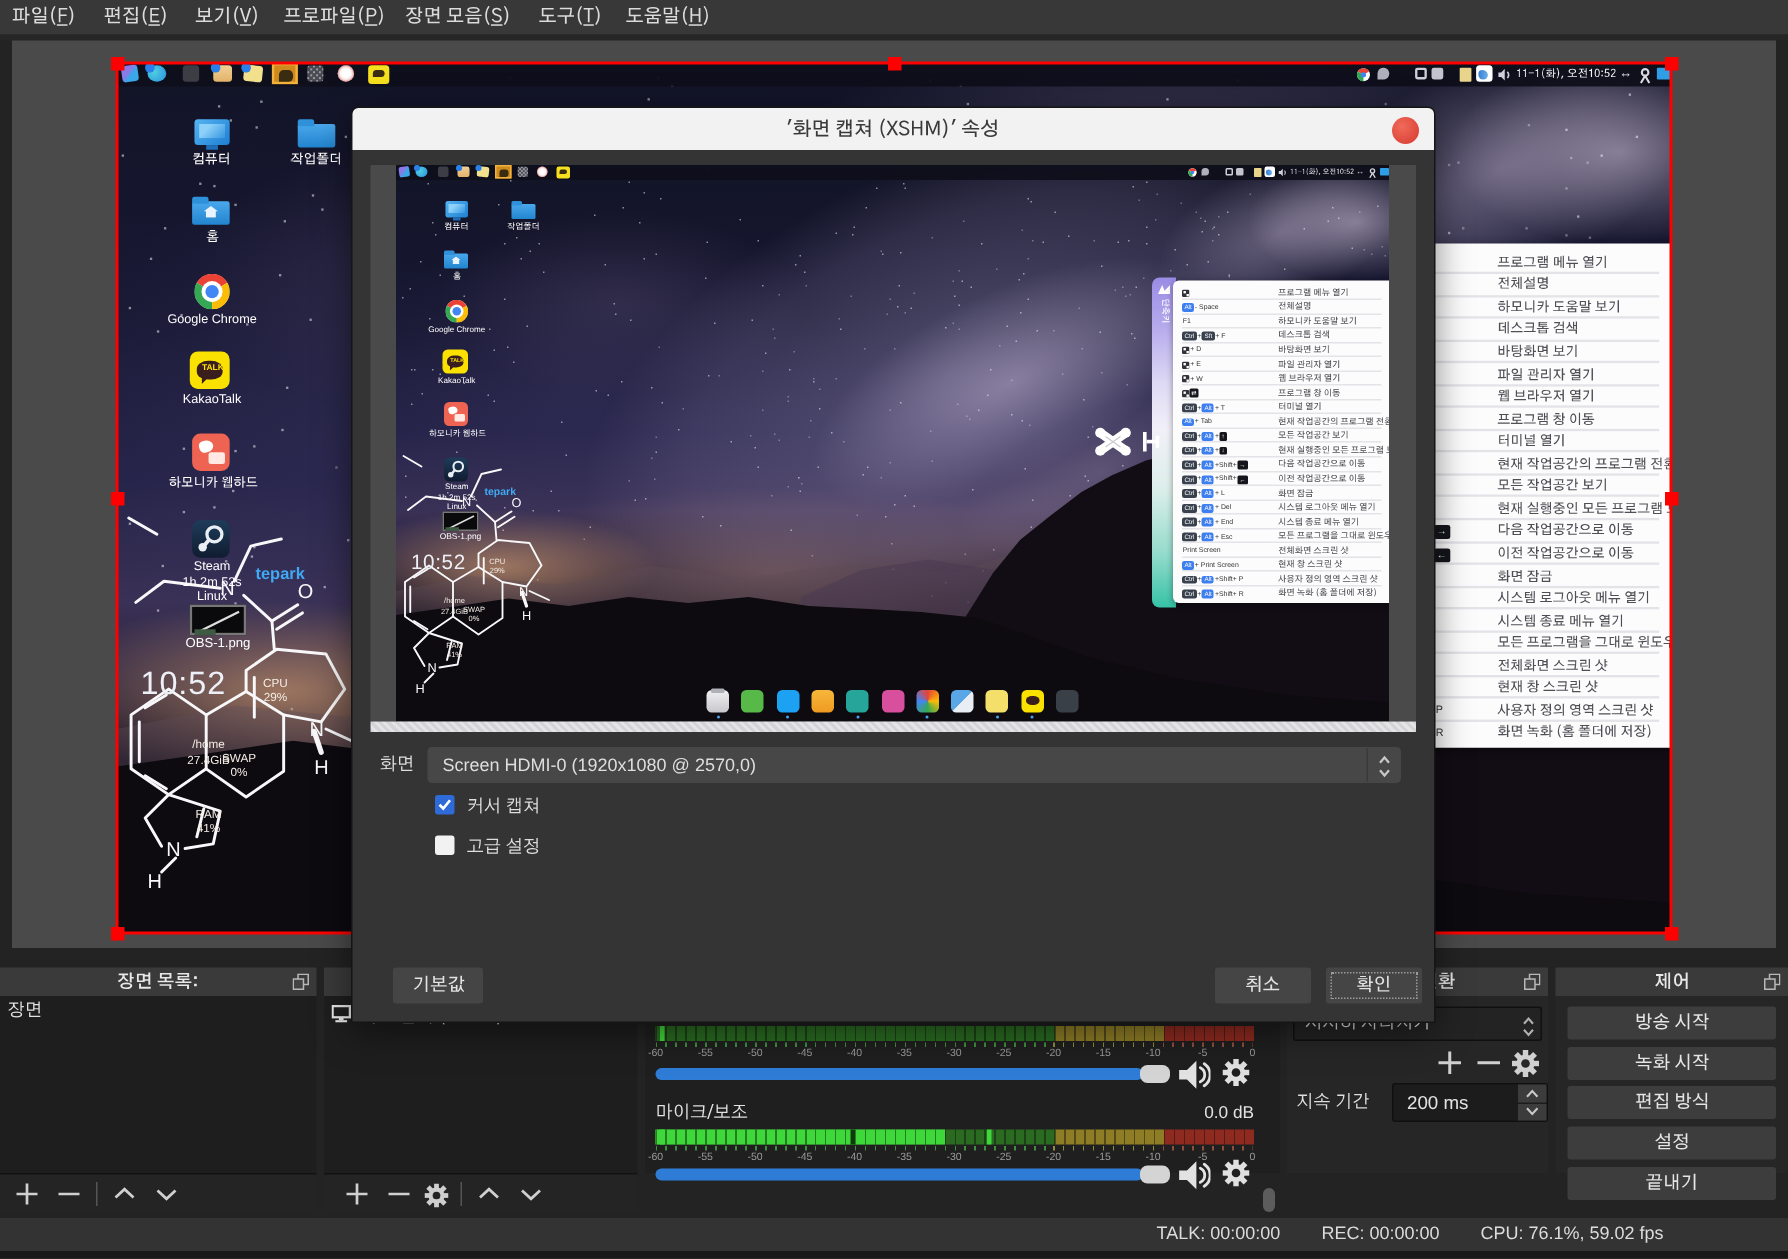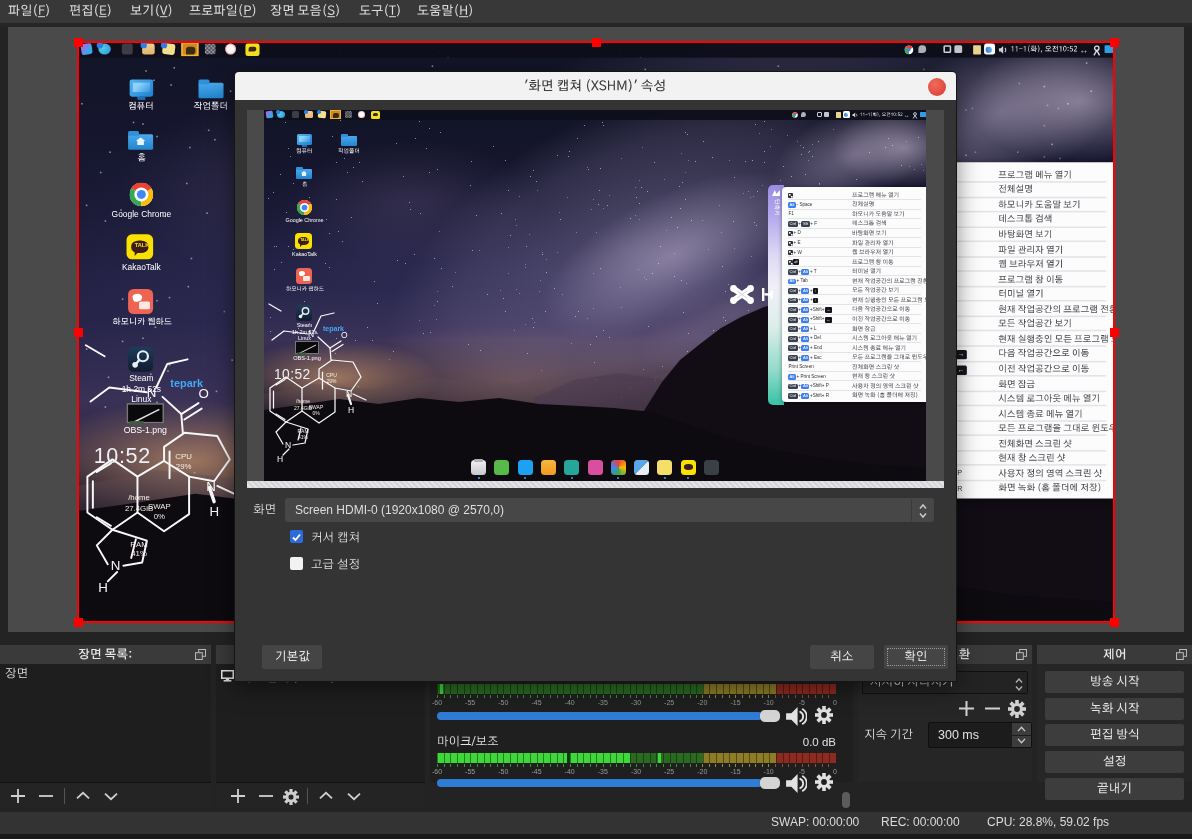--- a/index.html
+++ b/index.html
@@ -722,21 +722,21 @@
       <rect x="7.20" y="0" width="3.60" height="5.40" transform="rotate(315 9.0 9.0)" fill="#d0d0d0"></rect>
       <circle cx="9.0" cy="9.0" r="6.03" fill="#d0d0d0"></circle>
       <circle cx="9.0" cy="9.0" r="2.88" fill="#262626"></circle>
     </svg>
     <div style="position:absolute;left:864px;top:728px;">
       <svg style="position:absolute;overflow:visible" width="49.1" height="13.8" viewBox="0 0 49.1 13.8">
         <path d="M0.8 9.1Q1.2 8.8 1.6 8.5Q2 8.2 2.4 7.7Q2.9 7.2 3.2 6.6Q3.5 6.1 3.7 5.3Q3.9 4.6 3.9 3.8V2.6H1.4V1.7H7.4V2.6H4.9V3.7Q4.9 4.6 5.2 5.4Q5.5 6.2 6 6.9Q6.4 7.5 6.9 8Q7.4 8.5 7.8 8.8L7.2 9.4Q6.4 8.8 5.6 7.8Q4.8 6.8 4.4 5.9Q4.2 6.8 3.3 7.9Q2.4 9.1 1.4 9.7ZM9 11.4V0.7H9.9V11.4Z M12.8 4Q13.7 3.8 14.6 3.3Q15.5 2.9 16.2 2.2Q16.9 1.6 16.9 1V0.7H17.8V1Q17.8 1.4 18.2 1.9Q18.6 2.4 19.2 2.8Q19.9 3.2 20.5 3.5Q21.2 3.8 21.8 4L21.4 4.7Q20.3 4.4 19.1 3.7Q17.8 3 17.3 2.2Q16.8 3 15.6 3.7Q14.4 4.3 13.2 4.7ZM12 6.8V6H16.8V4.2H17.7V6H22.5V6.8ZM13.4 8.9V8.2H20.8V11.5H19.9V8.9Z M26.9 9.3Q28.9 8 30.2 6.2Q31.4 4.3 31.4 2.6H27.5V1.7H32.4Q32.4 6.6 27.6 9.9ZM34.8 11.4V0.7H35.7V11.4Z M38.2 6.6Q40.1 5.9 41.5 4.7Q42.9 3.5 43 2.2H38.8V1.4H44Q44 2.3 43.7 3.1Q43.3 4 42.8 4.6Q42.3 5.2 41.6 5.7Q40.8 6.3 40.2 6.6Q39.5 7 38.7 7.3ZM46.1 8.4V0.7H47V4.2H48.5V5H47V8.4ZM40.1 11V7.6H41V10.2H47.4V11Z" fill="#dedede"></path>
       </svg>
     </div>
     <div style="position:absolute;left:928px;top:722px;width:104px;height:26px;background:#1c1c1c;border:1px solid #101010;border-radius:2px"></div>
-    <div style="position:absolute;left:938px;top:729px;white-space:nowrap;font-size:12.5px;color:#e2e2e2;font-weight:400;line-height:1;">300 ms</div>
+    <div style="position:absolute;left:938px;top:729px;white-space:nowrap;font-size:12.5px;color:#e2e2e2;font-weight:400;line-height:1;">200 ms</div>
     <div style="position:absolute;left:1012px;top:723px;width:19px;height:12px;background:#3c3c3c"></div>
     <div style="position:absolute;left:1012px;top:736px;width:19px;height:11px;background:#3c3c3c"></div>
     <svg style="position:absolute;left:1016px;top:724px;" width="11" height="11">
       <path d="M2 7.15 L5.5 3.3 L9 7.15" stroke="#c8c8c8" stroke-width="1.4" fill="none"></path>
     </svg>
     <svg style="position:absolute;left:1016px;top:735px;" width="11" height="11">
       <path d="M2 3.8499999999999996 L5.5 7.699999999999999 L9 3.8499999999999996" stroke="#c8c8c8" stroke-width="1.4" fill="none"></path>
     </svg>
     <div style="position:absolute;left:1037px;top:664px;width:155px;height:118px;background:#262626"></div>
     <div style="position:absolute;left:1037px;top:645px;width:155px;height:19px;background:#3a3a3a"></div>
@@ -773,23 +773,23 @@
         <path d="M2.6 11.2V8.3H9.1V7.2H2.6V6.3H10.2V9.1H3.7V10.3H10.5V11.2ZM6.7 3.4V2.5H9.1V0.5H10.2V5.9H9.1V3.4ZM0.5 5.2Q1 5 1.5 4.6Q2 4.3 2.5 3.9Q3 3.4 3.3 2.8Q3.6 2.2 3.6 1.6V0.7H4.7V1.5Q4.7 2.1 5 2.7Q5.2 3.3 5.7 3.7Q6.2 4.1 6.6 4.4Q7.1 4.7 7.6 5L6.9 5.7Q6.2 5.4 5.4 4.7Q4.5 4.1 4.2 3.4Q3.8 4.1 2.9 4.8Q2 5.6 1.1 6Z M14.1 9.3Q14.1 8.3 15.2 7.8Q16.3 7.2 18.1 7.2Q19.9 7.2 21 7.8Q22.1 8.3 22.1 9.3Q22.1 10.2 21 10.8Q19.9 11.3 18.1 11.3Q16.3 11.3 15.2 10.8Q14.1 10.2 14.1 9.3ZM15.3 9.3Q15.3 9.8 16 10.1Q16.8 10.4 18.1 10.4Q19.3 10.4 20.1 10.1Q20.9 9.8 20.9 9.3Q20.9 8.7 20.1 8.4Q19.4 8.2 18.1 8.2Q16.8 8.2 16.1 8.4Q15.3 8.7 15.3 9.3ZM18.5 4.2V3.3H20.8V0.5H21.9V7.2H20.8V4.2ZM12.4 6.3Q12.9 6.1 13.3 5.8Q13.8 5.5 14.3 5.1Q14.8 4.7 15.1 4.2Q15.4 3.6 15.4 3V2.1H13V1.1H19V2.1H16.6V3Q16.6 3.5 16.9 4Q17.2 4.5 17.7 4.9Q18.2 5.2 18.6 5.5Q19 5.7 19.4 5.9L18.8 6.6Q18.1 6.3 17.3 5.7Q16.5 5.2 16 4.5Q15.7 5.2 14.8 5.9Q13.9 6.7 13 7.1Z" fill="#e4e4e4"></path>
       </svg>
     </div>
     <div style="position:absolute;left:1045px;top:777.8000000000002px;width:139px;height:22px;background:#3d3d3d;border-radius:2px"></div>
     <div style="position:absolute;left:1097.0px;top:781.8000000000002px;">
       <svg style="position:absolute;overflow:visible" width="35.0" height="13.8" viewBox="0 0 35.0 13.8">
         <path d="M2.1 11.2V6.2H9.6V7.1H3.2V8.2H9.6V9.1H3.2V10.2H9.8V11.2ZM0.5 5V4.1H11.1V5ZM1.7 1.7V0.8H5.8Q5.8 2.5 5.2 4.4H4.1Q4.3 3.7 4.5 2.9Q4.7 2.1 4.7 1.7ZM6.2 1.7V0.8H9.8Q9.8 2.5 9.3 4.4H8.3Q8.5 3.7 8.6 2.9Q8.7 2.1 8.7 1.7Z M18.1 10.9V0.8H19.1V4.9H20.8V0.5H21.8V11.4H20.8V6H19.1V10.9ZM13.1 8.9V1.5H14.2V7.9H14.4Q15.6 7.9 17.6 7.6V8.6Q16.6 8.7 15.3 8.8Q14.1 8.9 13.5 8.9Z M32.1 11.4V0.5H33.3V11.4ZM24.3 9.1Q26.3 7.9 27.5 6.1Q28.7 4.3 28.7 2.6H24.9V1.6H29.9Q29.9 6.6 25 9.9Z" fill="#e4e4e4"></path>
       </svg>
     </div>
     <div style="position:absolute;left:0px;top:812px;width:1192px;height:22px;background:#333333"></div>
-    <div style="position:absolute;left:771px;top:816px;white-space:nowrap;font-size:12px;color:#dcdcdc;font-weight:400;line-height:1;">SWAP: 00:00:00</div>
+    <div style="position:absolute;left:771px;top:816px;white-space:nowrap;font-size:12px;color:#dcdcdc;font-weight:400;line-height:1;">TALK: 00:00:00</div>
     <div style="position:absolute;left:881px;top:816px;white-space:nowrap;font-size:12px;color:#dcdcdc;font-weight:400;line-height:1;">REC: 00:00:00</div>
-    <div style="position:absolute;left:987px;top:816px;white-space:nowrap;font-size:12px;color:#dcdcdc;font-weight:400;line-height:1;">CPU: 28.8%, 59.02 fps</div>
+    <div style="position:absolute;left:987px;top:816px;white-space:nowrap;font-size:12px;color:#dcdcdc;font-weight:400;line-height:1;">CPU: 76.1%, 59.02 fps</div>
     <div style="position:absolute;left:0px;top:834px;width:1192px;height:5px;background:#191919"></div>
     <div style="position:absolute;left:235px;top:72px;width:721px;height:609px;background:#343434;border-radius:4px 4px 0 0;box-shadow:0 0 0 1px #151515,0 6px 24px rgba(0,0,0,.5)">
       <div style="position:absolute;left:0px;top:0px;width:721px;height:28px;background:#f2f2f2;border-radius:4px 4px 0 0"></div>
       <div style="position:absolute;left:289.0px;top:7px;">
         <svg style="position:absolute;overflow:visible" width="142.1" height="14.9" viewBox="0 0 142.1 14.9">
           <path d="M1 4.2 2.1 0.4H3.7L2 4.2Z M5 10.7V9.7H6.2Q10.6 9.7 13.2 9.4V10.4Q10.4 10.7 6.2 10.7ZM8.4 10.1V8H9.6V10.1ZM13.6 12.3V0.6H14.8V6.2H16.6V7.3H14.8V12.3ZM6.9 2.1V1.1H11.2V2.1ZM5.3 4V3H12.4V4ZM5.8 6.5Q5.8 5.6 6.7 5.1Q7.7 4.6 9 4.6Q10.4 4.6 11.3 5.1Q12.3 5.6 12.3 6.5Q12.3 7.3 11.3 7.8Q10.4 8.3 9 8.3Q7.7 8.3 6.7 7.8Q5.8 7.3 5.8 6.5ZM7 6.5Q7 6.9 7.6 7.1Q8.2 7.4 9 7.4Q9.9 7.4 10.4 7.1Q11 6.9 11 6.5Q11 6 10.4 5.8Q9.9 5.5 9 5.5Q8.2 5.5 7.6 5.8Q7 6 7 6.5Z M19.9 12V8.4H21.1V10.9H28.2V12ZM23.4 6.3V5.3H26.6V3.3H23.4V2.3H26.6V0.6H27.8V9.3H26.6V6.3ZM18.4 7.3V1.4H23.9V7.3ZM19.6 6.3H22.8V2.3H19.6Z M35.5 12.1V7.9H36.7V8.9H42.5V7.9H43.7V12.1ZM36.7 11.2H42.5V9.8H36.7ZM40 7.3V0.7H41.1V3.5H42.5V0.6H43.7V7.4H42.5V4.6H41.1V7.3ZM33.6 6.6Q34.6 6.3 35.6 5.7Q36.5 5.1 37 4.5H33.9V3.6H37.5Q37.8 3 37.9 2.3H34.2V1.3H39.1Q39.1 2.6 38.7 3.6Q38.3 4.7 37.6 5.4Q36.9 6.1 36 6.6Q35.2 7.1 34.2 7.5Z M52.8 8.9V7.8H55.1V5.8H52.8V4.8H55.1V0.6H56.3V12.3H55.1V8.9ZM47.8 2.2V1.1H51.8V2.2ZM46.1 10Q47.3 9.4 48.2 8.2Q49.2 7 49.2 5.7V4.6H46.6V3.6H52.9V4.6H50.4V5.6Q50.4 6.4 50.9 7.3Q51.4 8.2 51.9 8.8Q52.5 9.3 53.1 9.7L52.3 10.5Q51.6 10.1 50.9 9.3Q50.1 8.5 49.8 7.7Q49.5 8.5 48.6 9.4Q47.7 10.3 47 10.8Z M63 6.5Q63 2.9 65.2 -0L66.1 0.4Q65.7 1 65.5 1.3Q65.4 1.5 65.1 2.2Q64.7 2.9 64.6 3.4Q64.4 3.9 64.3 4.8Q64.1 5.6 64.1 6.5Q64.1 7.6 64.3 8.5Q64.5 9.5 64.8 10.2Q65.1 11 65.4 11.5Q65.6 11.9 66.1 12.6L65.2 13.1Q64.2 11.8 63.6 10.2Q63 8.6 63 6.5Z M66.9 11.2 70.1 6.2 67.1 1.5H68.6L69.9 3.8Q70 3.9 70.2 4.2Q70.4 4.5 70.5 4.8Q70.7 5 70.8 5.3H70.9Q71 5 71.3 4.5Q71.7 3.9 71.8 3.8L73.1 1.5H74.6L71.6 6.2L74.8 11.2H73.3L71.8 8.8Q71.5 8.2 70.9 7.2H70.8Q70.3 8.1 69.9 8.8L68.4 11.2Z M75.2 9.3 76.3 8.9Q76.7 9.6 77.3 9.9Q78 10.3 78.9 10.3Q79.8 10.3 80.4 9.9Q81 9.4 81 8.7Q81 8.2 80.8 7.9Q80.7 7.6 80.3 7.4Q79.9 7.2 79.6 7Q79.3 6.9 78.7 6.7Q77.2 6.2 76.7 5.9Q75.5 5.1 75.5 3.8Q75.5 2.7 76.4 2Q77.3 1.3 78.8 1.3Q80 1.3 80.8 1.8Q81.7 2.3 82.1 3.2L81 3.5Q80.2 2.3 78.8 2.3Q77.9 2.3 77.3 2.7Q76.8 3.2 76.8 3.8Q76.8 4.2 77 4.5Q77.2 4.8 77.6 5.1Q77.9 5.3 78.3 5.4Q78.7 5.6 79.2 5.8Q79.4 5.8 79.5 5.8Q80.1 6 80.5 6.2Q80.9 6.4 81.4 6.8Q81.8 7.1 82 7.5Q82.3 8 82.3 8.6Q82.3 9.9 81.3 10.7Q80.4 11.4 78.9 11.4Q77.5 11.4 76.6 10.8Q75.7 10.3 75.2 9.3Z M84 11.2V1.5H85.2V5.7H89.7V1.5H90.9V11.2H89.7V6.7H85.2V11.2Z M93.4 11.2V1.5H95L97 6.5Q97.2 7 97.5 7.9Q97.8 8.8 97.9 8.9H97.9Q98 8.7 98.8 6.5L100.8 1.5H102.4V11.2H101.2V6.1Q101.2 4.9 101.3 3.1H101.2L100.7 4.7L98.4 10.5H97.4L95.1 4.7L94.6 3.1H94.5Q94.7 5.1 94.7 6.1V11.2Z M104.5 12.6Q105.5 11.2 105.9 9.8Q106.4 8.4 106.4 6.5Q106.4 5.4 106.3 4.5Q106.1 3.6 105.8 2.9Q105.5 2.1 105.2 1.6Q104.9 1.1 104.5 0.4L105.4 -0Q107.6 2.9 107.6 6.5Q107.6 8.6 107 10.2Q106.4 11.8 105.4 13.1Z M110.5 4.2 111.6 0.4H113.2L111.5 4.2Z M118.9 9.7V8.7H127.1V12.4H125.9V9.7ZM117.4 7.3V6.4H122.5V4.4H123.7V6.4H128.8V7.3ZM118.1 4.2Q119.1 3.9 120.1 3.4Q121.1 2.9 121.8 2.2Q122.5 1.6 122.5 0.9V0.6H123.7V0.9Q123.7 1.6 124.5 2.2Q125.3 2.9 126.2 3.4Q127.2 3.9 128.2 4.1L127.6 5Q126.4 4.7 125.1 4Q123.8 3.2 123.1 2.4Q122.5 3.2 121.3 3.9Q120 4.7 118.7 5Z M132.1 10Q132.1 8.9 133.3 8.3Q134.5 7.7 136.4 7.7Q138.4 7.7 139.6 8.3Q140.7 8.9 140.7 10Q140.7 11.1 139.5 11.7Q138.3 12.3 136.4 12.3Q134.5 12.3 133.3 11.7Q132.1 11.1 132.1 10ZM133.4 10Q133.4 10.6 134.2 10.9Q135 11.3 136.4 11.3Q137.8 11.3 138.6 10.9Q139.5 10.6 139.5 10Q139.5 9.4 138.6 9.1Q137.8 8.7 136.4 8.7Q135 8.7 134.2 9.1Q133.4 9.4 133.4 10ZM136.7 4.1V3.1H139.3V0.6H140.5V7.7H139.3V4.1ZM129.9 6.5Q130.6 6.2 131.1 5.8Q131.7 5.4 132.2 4.9Q132.8 4.3 133.1 3.6Q133.4 2.9 133.4 2.1V0.9H134.6V2.1Q134.6 2.8 134.9 3.4Q135.2 4.1 135.7 4.6Q136.2 5.1 136.7 5.4Q137.1 5.8 137.7 6.1L137 6.9Q136.2 6.6 135.3 5.8Q134.5 5 134 4.2Q133.6 5.1 132.6 6Q131.6 6.9 130.7 7.4Z" fill="#3a3a3a"></path>
         </svg>
       </div>
       <div style="position:absolute;left:693px;top:5.5px;width:18px;height:18px;background:radial-gradient(circle at 38% 35%,#f06a5a,#d63a2f);border-radius:50%"></div>
       <div style="position:absolute;left:12px;top:38px;width:697px;height:371px;background:#4a4a4a"></div>

